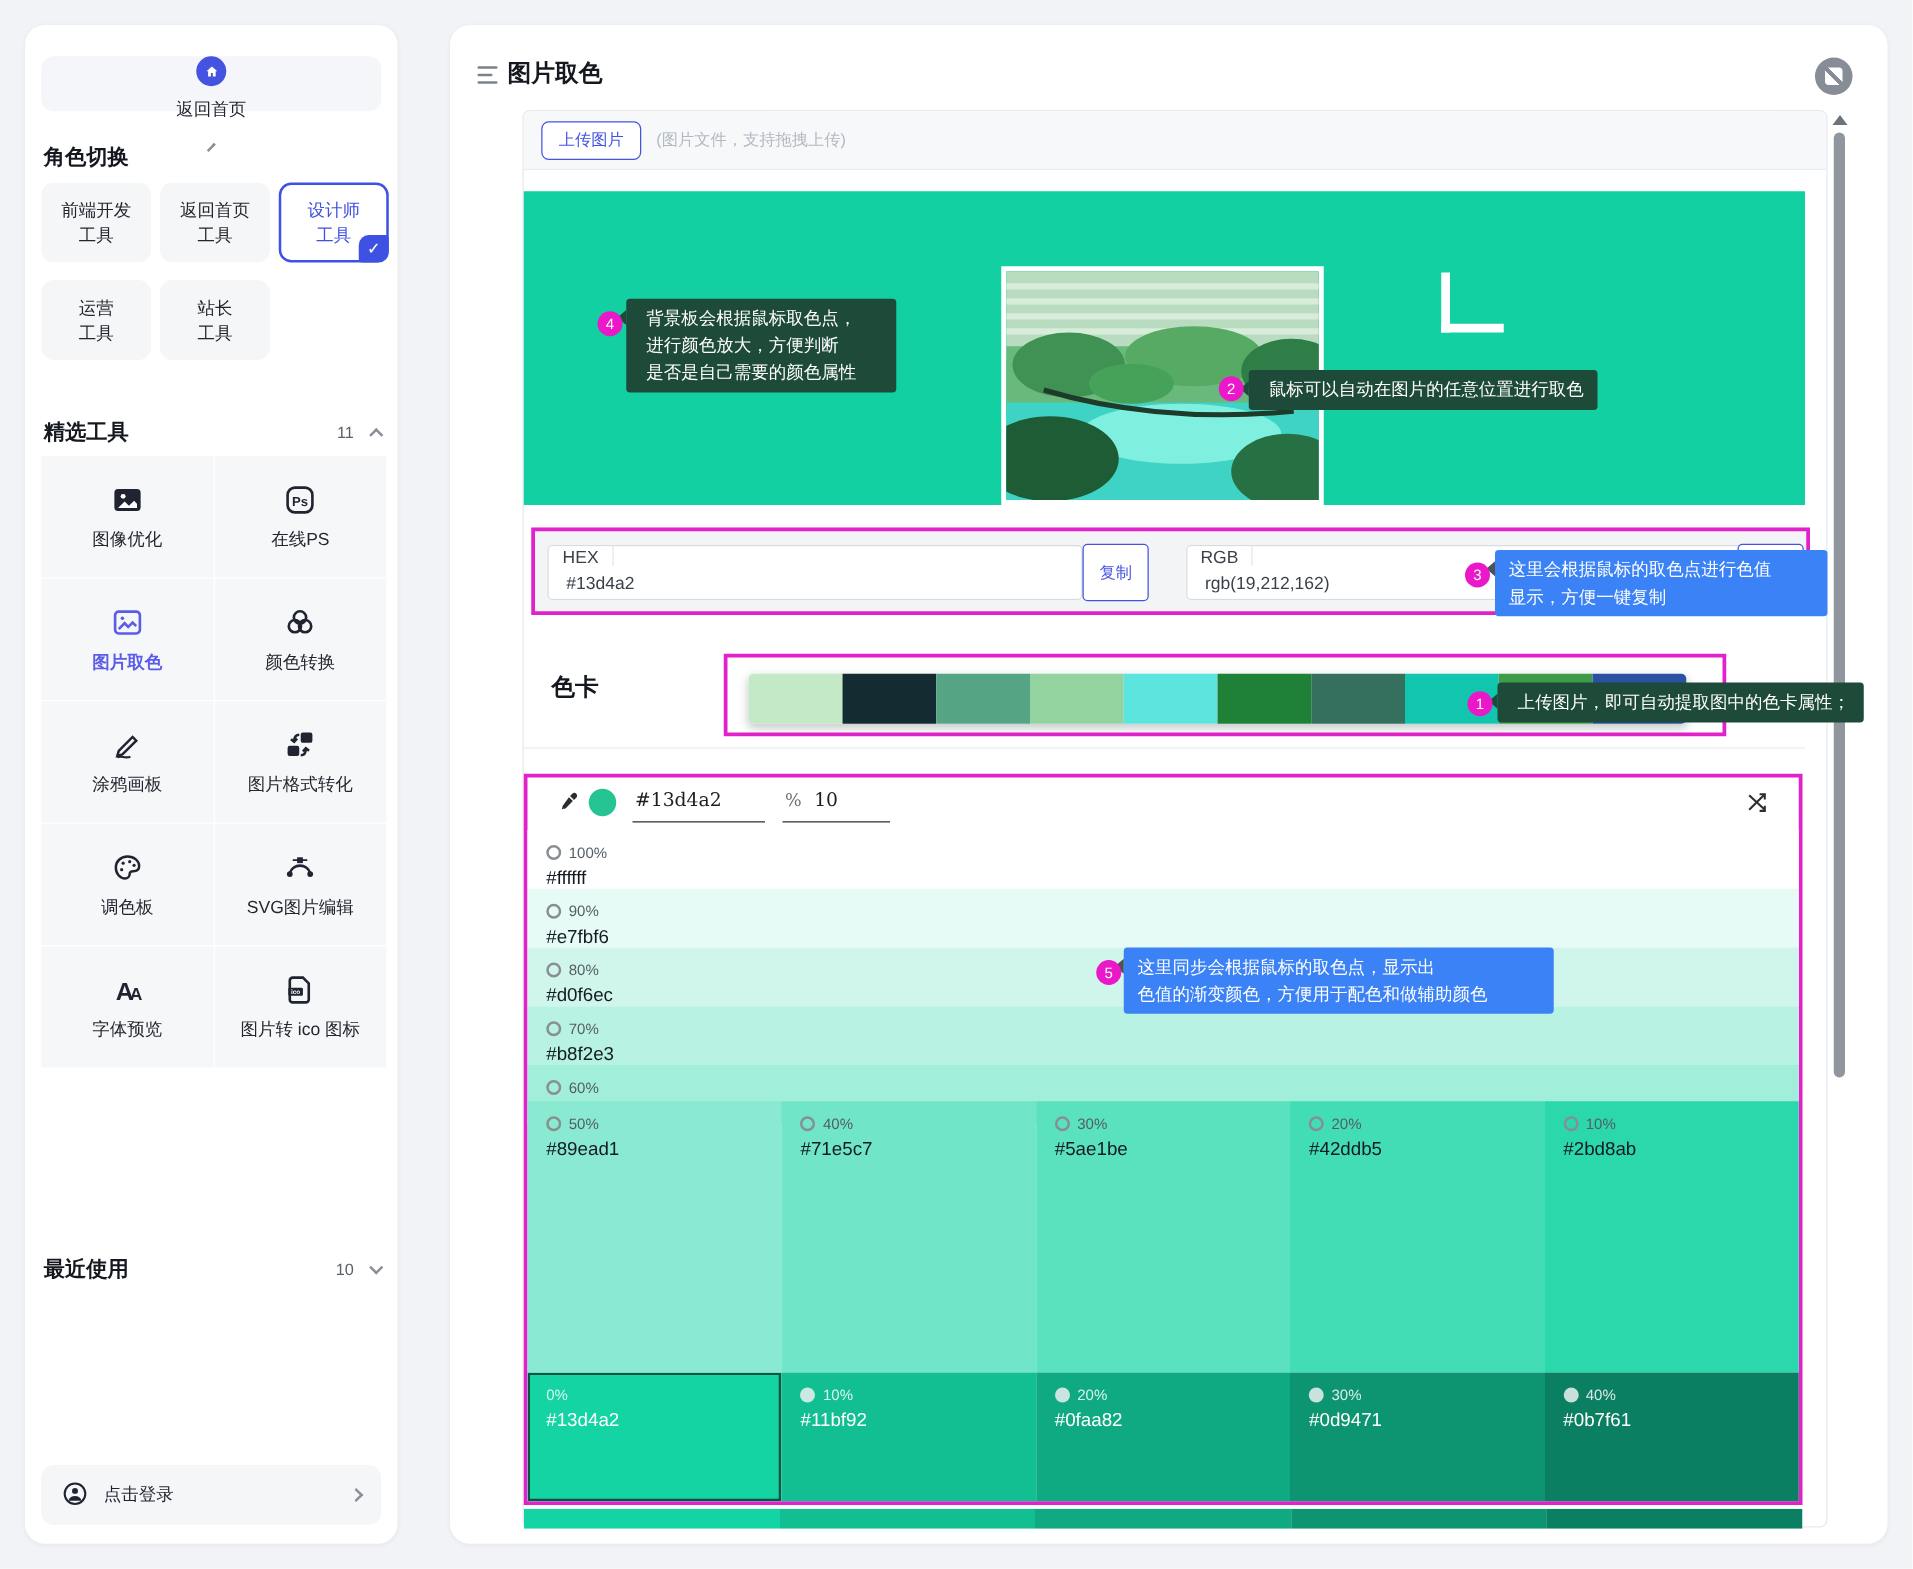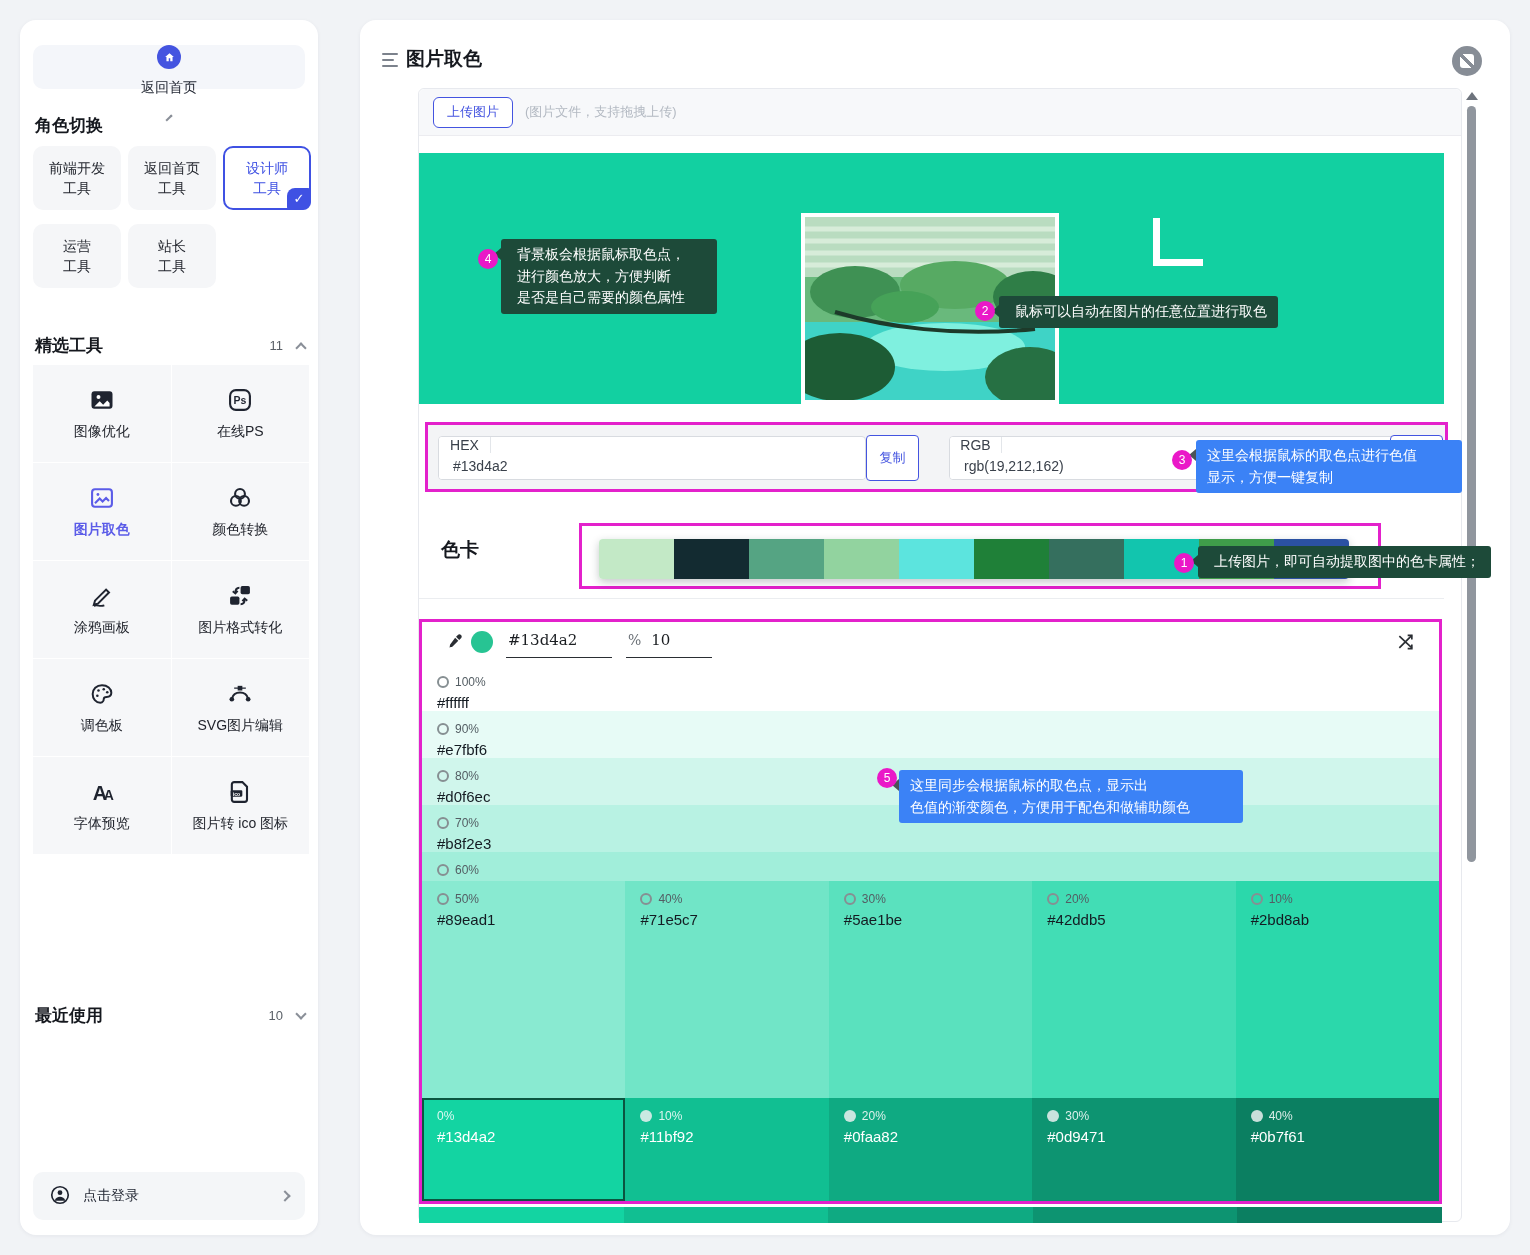--- a/index.html
+++ b/index.html
@@ -504,21 +504,21 @@
         <div class="gcell" style="background: rgb(11, 127, 97);">
             <div class="top">
               <span class="radio"></span>
               <span>40%</span>
             </div>
             <div class="ghexv">#0b7f61</div>
           </div>
       </div>
 
       <span class="badge" style="left:455px;top:146px;">5</span>
-      <div class="tip gray" style="left:477px;top:148px;width:344px;">
+      <div class="tip gray" style="left:477px;top:136px;width:344px;">
         <span class="tip-text">这里同步会根据鼠标的取色点，显示出
 色值的渐变颜色，方便用于配色和做辅助颜色</span>
       </div>
     </div>
 
     <div class="partial-row">
       <span style="background: rgb(19, 212, 162);"></span>
       <span style="background: rgb(17, 191, 146);"></span>
       <span style="background: rgb(15, 170, 130);"></span>
       <span style="background: rgb(13, 148, 113);"></span>

